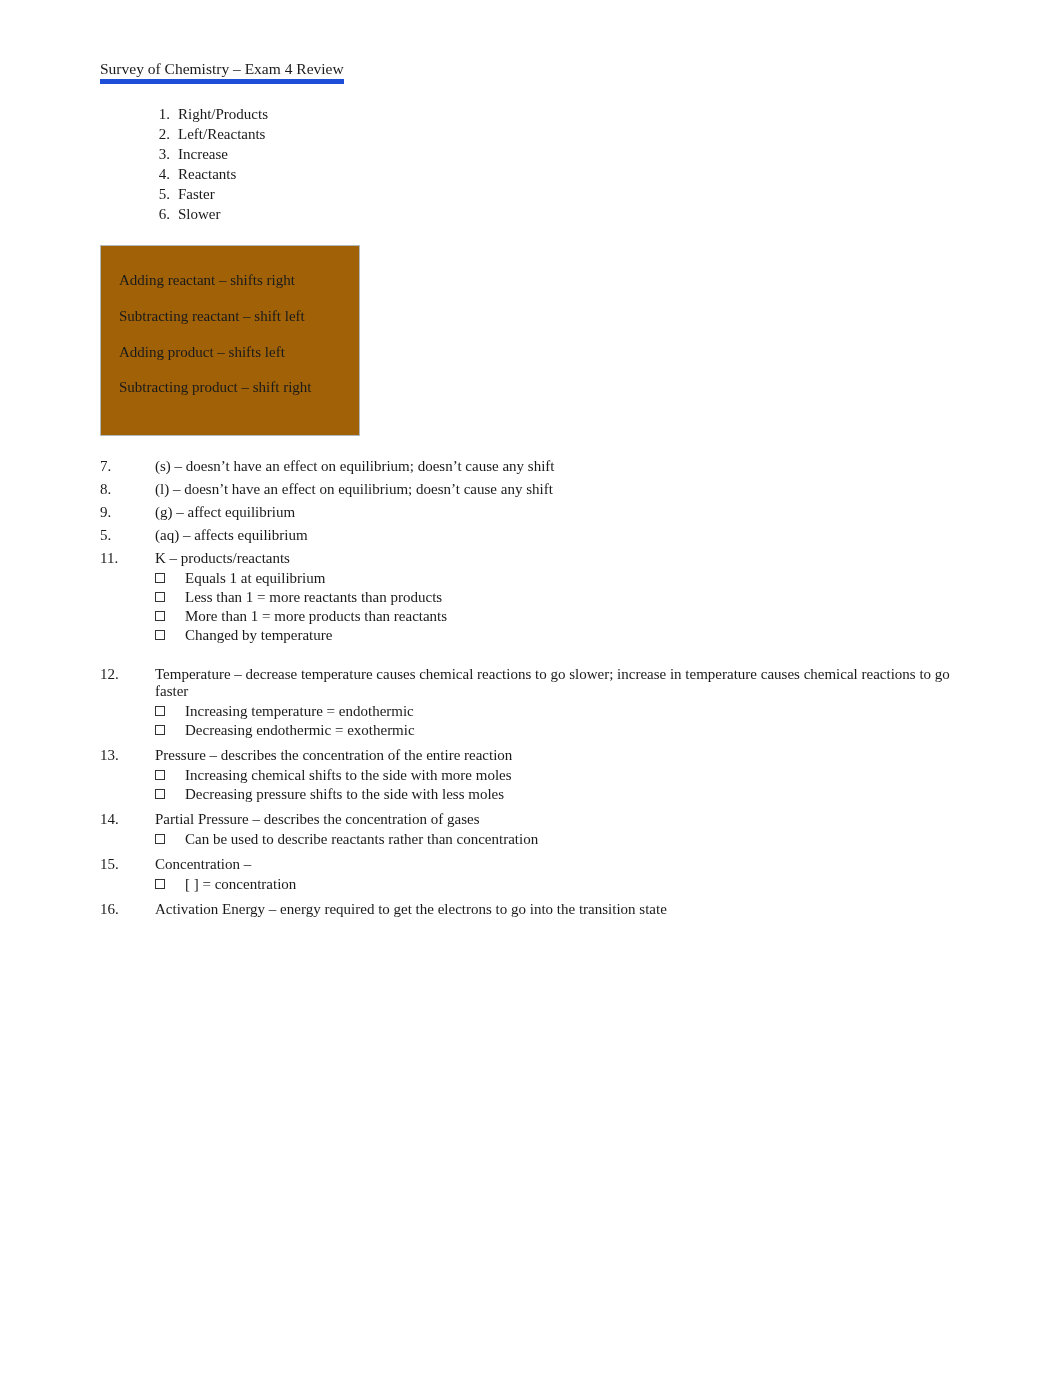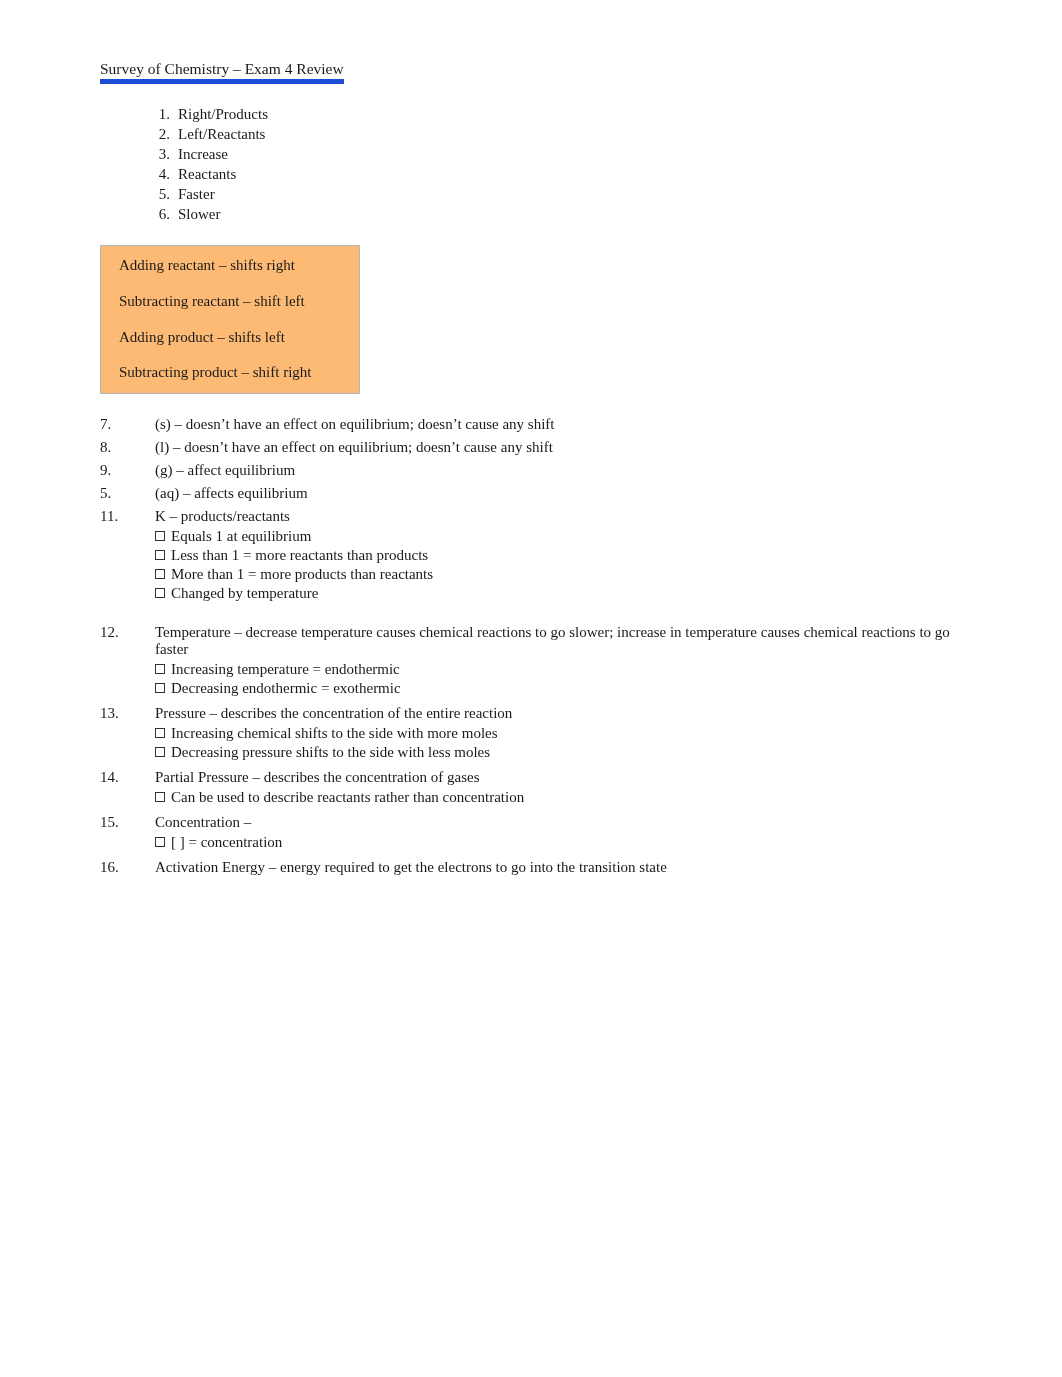--- a/index.html
+++ b/index.html
@@ -33,33 +33,33 @@
       margin-bottom: 3px;
       display: flex;
       gap: 8px;
     }
     .num {
       min-width: 20px;
       text-align: right;
     }
     .highlight-box {
       border: 1px solid #b0b8c0;
-      background: #fdba74;
-      padding: 9px 18px;
+      background: #a16207;
+      padding: 24px 18px;
       margin-bottom: 22px;
       display: inline-block;
       min-width: 260px;
       max-width: 340px;
     }
     .highlight-box p {
       margin-bottom: 14px;
       line-height: 1.45;
     }
     .highlight-box p:last-child {
-      margin-bottom: 0;
+      margin-bottom: 12px;
     }
     .main-list {
       list-style: none;
       margin-left: 0;
     }
     .main-list > li {
       margin-bottom: 6px;
       display: flex;
       gap: 0;
     }
@@ -71,21 +71,21 @@
       flex: 1;
     }
     .sub-list {
       list-style: none;
       margin-top: 3px;
     }
     .sub-list li {
       display: flex;
       align-items: flex-start;
       margin-bottom: 2px;
-      gap: 6px;
+      gap: 20px;
     }
     .bullet-square {
       display: inline-block;
       width: 10px;
       height: 10px;
       border: 1.5px solid #333;
       margin-top: 3px;
       flex-shrink: 0;
     }
     .item-12 {

